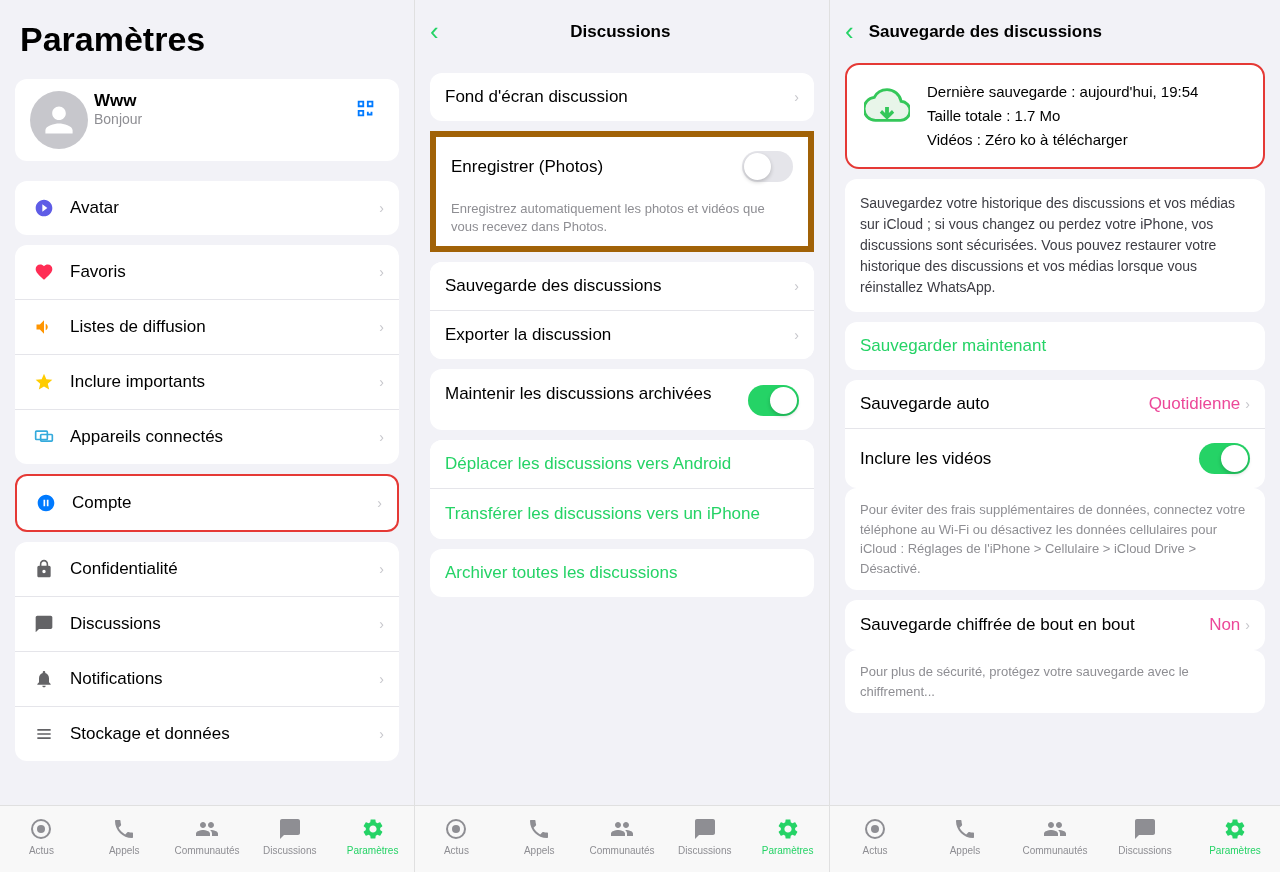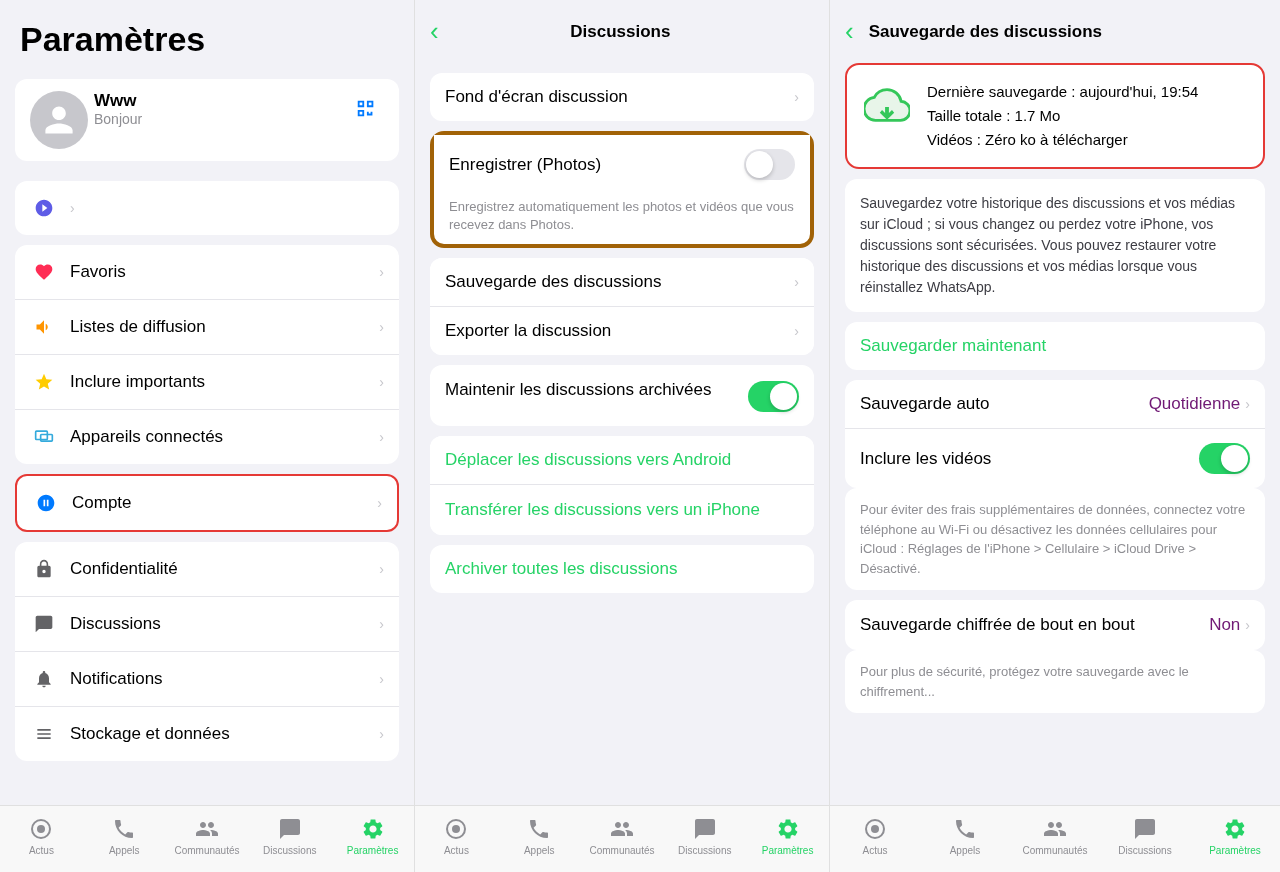--- a/index.html
+++ b/index.html
@@ -318,21 +318,21 @@
     }
 
     .settings-row-label {
       flex: 1;
       font-size: 17px;
       color: #000;
     }
 
     .settings-row-value {
       font-size: 17px;
-      color: #701a75;
+      color: #ec4899;
       margin-right: 5px;
     }
 
     .settings-row-chevron {
       color: #c7c7cc;
       font-size: 14px;
     }
   </style>
 </head>
 <body>
@@ -361,20 +361,21 @@
       </div>
     </div>
 
     <div class="menu-section">
       <div class="menu-item">
         <div class="menu-icon">
           <svg viewBox="0 0 24 24" fill="#5e5ce6">
               <path d="M12 2C6.48 2 2 6.48 2 12s4.48 10 10 10 10-4.48 10-10S17.52 2 12 2zm-2 14.5v-9l6 4.5-6 4.5z"></path>
             </svg>
         </div>
+        <span class="menu-label">Avatar</span>
         <span class="menu-chevron">›</span>
       </div>
     </div>
 
     <div class="menu-section" style="margin-top:10px;">
       <div class="menu-item">
         <div class="menu-icon">
           <svg viewBox="0 0 24 24" fill="#ff2d55">
               <path d="M12 21.35l-1.45-1.32C5.4 15.36 2 12.28 2 8.5 2 5.42 4.42 3 7.5 3c1.74 0 3.41.81 4.5 2.09C13.09 3.81 14.76 3 16.5 3 19.58 3 22 5.42 22 8.5c0 3.78-3.4 6.86-8.55 11.54L12 21.35z"></path>
             </svg>
@@ -518,21 +519,21 @@
 
     <div style="overflow-y: auto; flex:1;">
 
       <div class="menu-list">
         <div class="menu-row">
           <span class="menu-row-label">Fond d'écran discussion</span>
           <span class="menu-row-chevron">›</span>
         </div>
       </div>
 
-      <div style="margin: 10px 15px 0 15px; border: 4px solid #a16207; border-radius: 14px; background: #fff;">
+      <div style="margin: 10px 15px 0 15px; border: 6px solid #a16207; border-radius: 0; background: #fff;">
         <div class="menu-row" style="border-bottom: none;">
           <span class="menu-row-label">Enregistrer (Photos)</span>
           <div class="toggle-container">
             <div class="toggle-thumb"></div>
           </div>
         </div>
         <div class="description-text">Enregistrez automatiquement les photos et vidéos que vous recevez dans Photos.</div>
       </div>
 
       <div style="margin: 10px 15px 0 15px; background: #fff; border-radius: 12px; overflow: hidden;">

